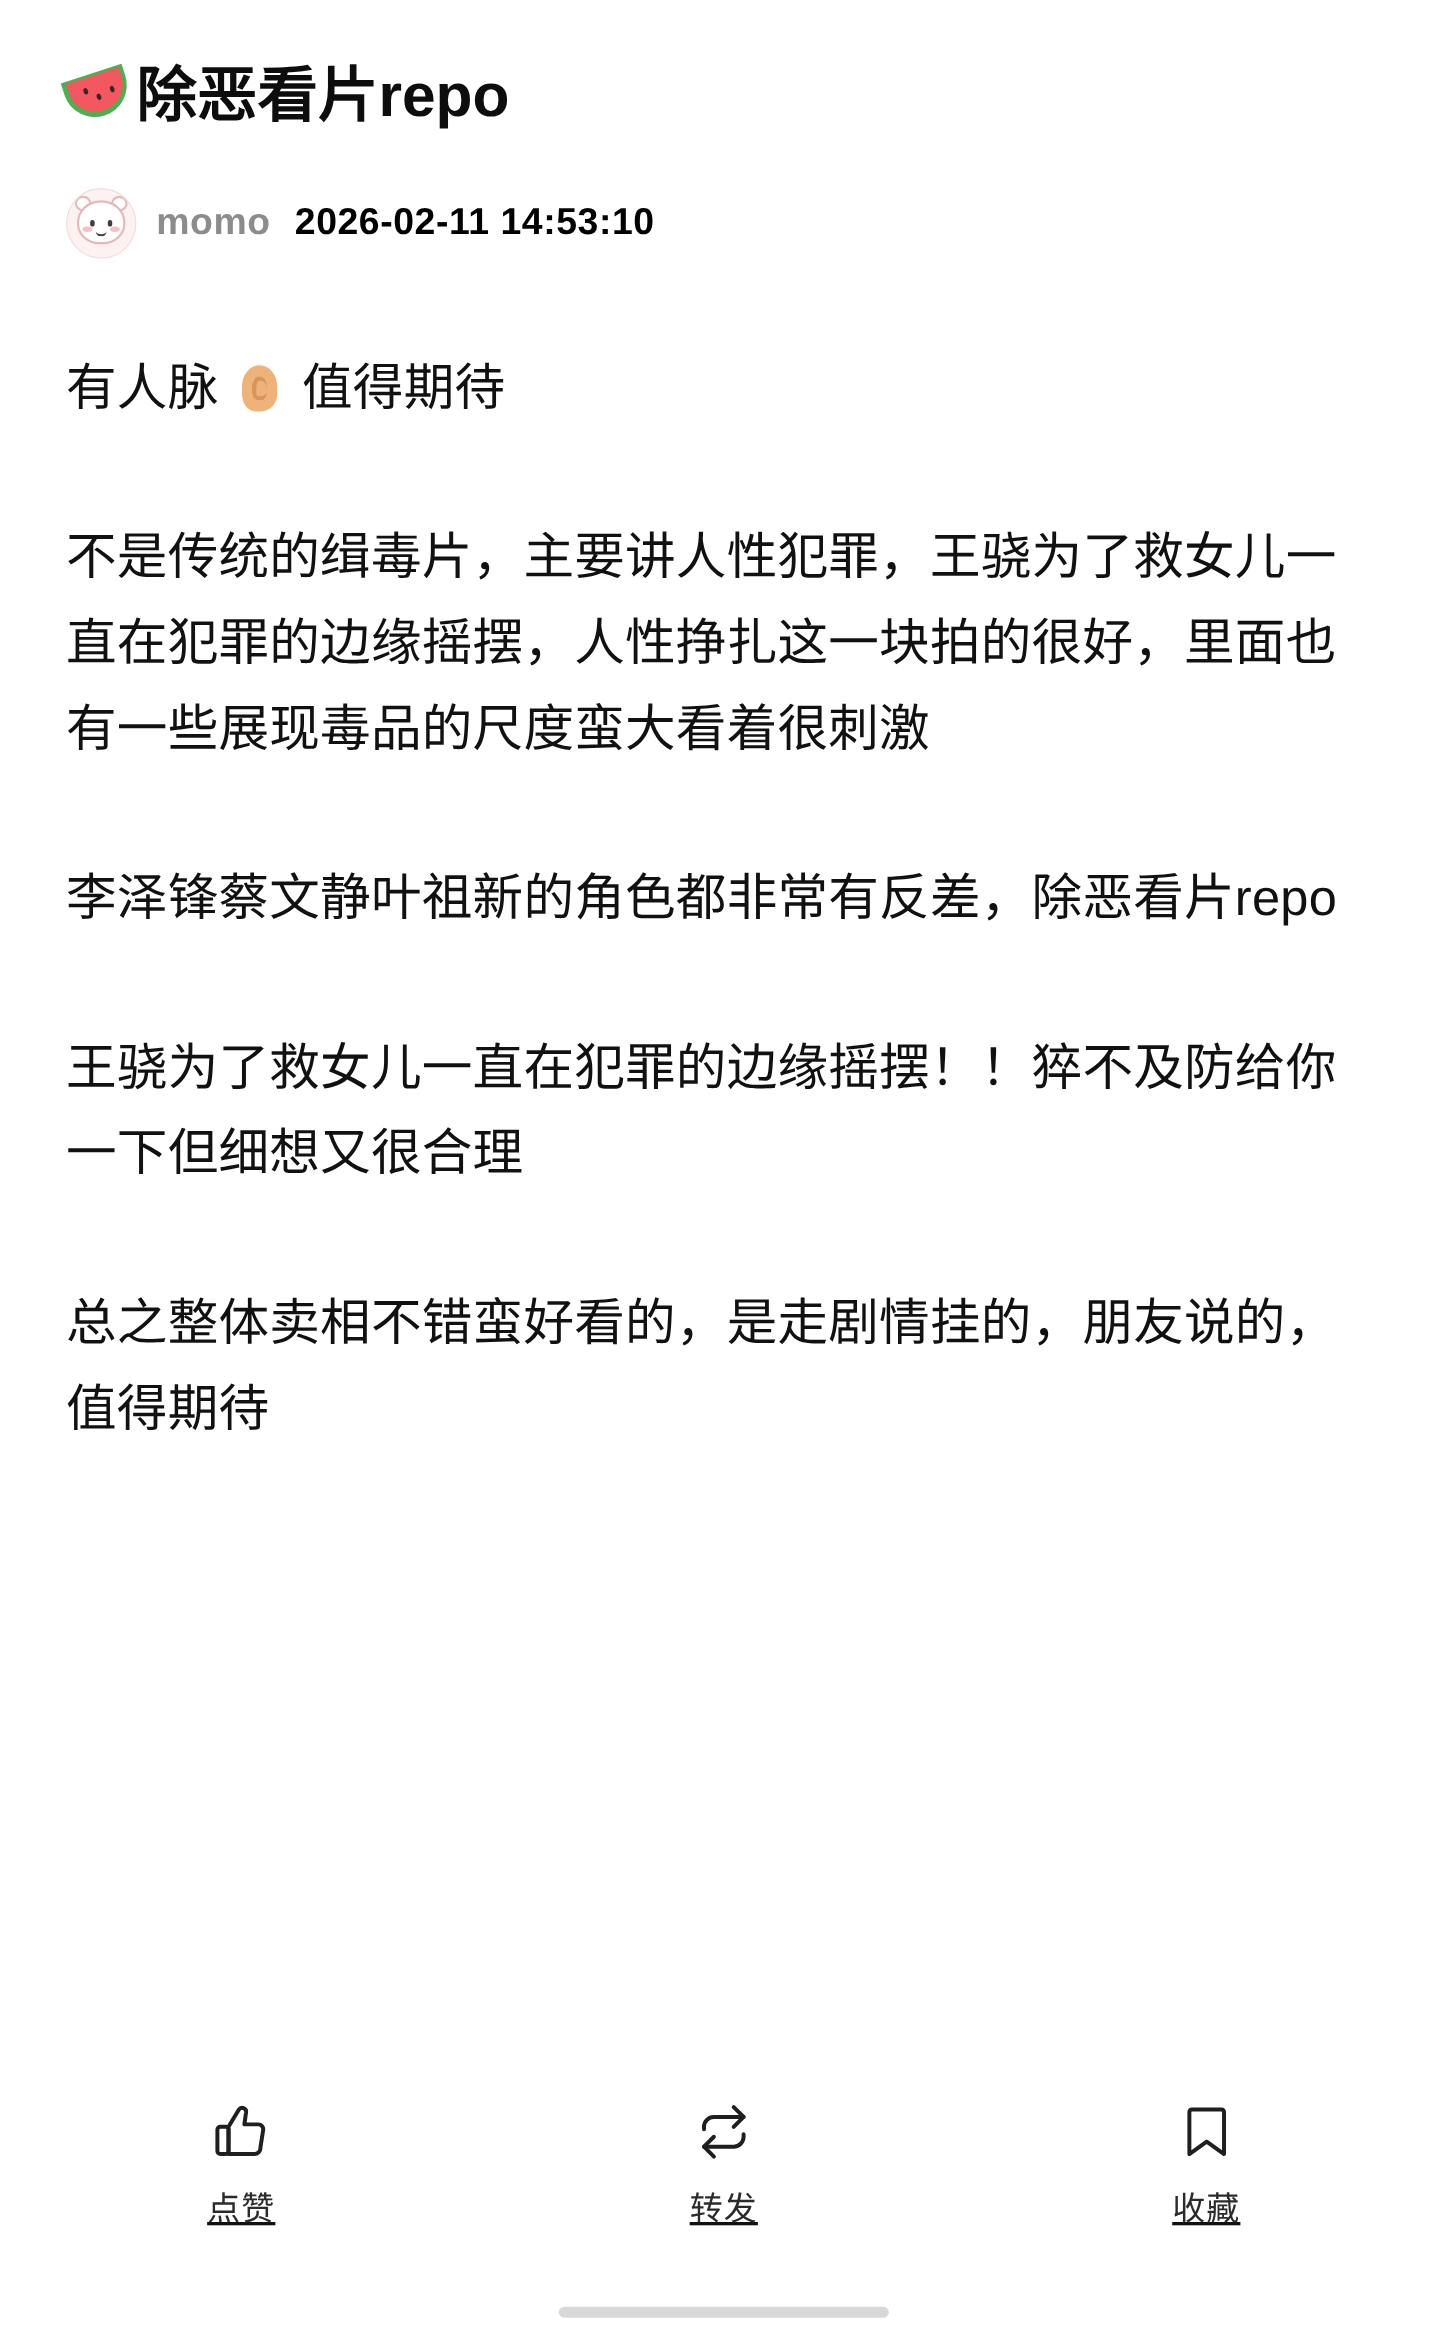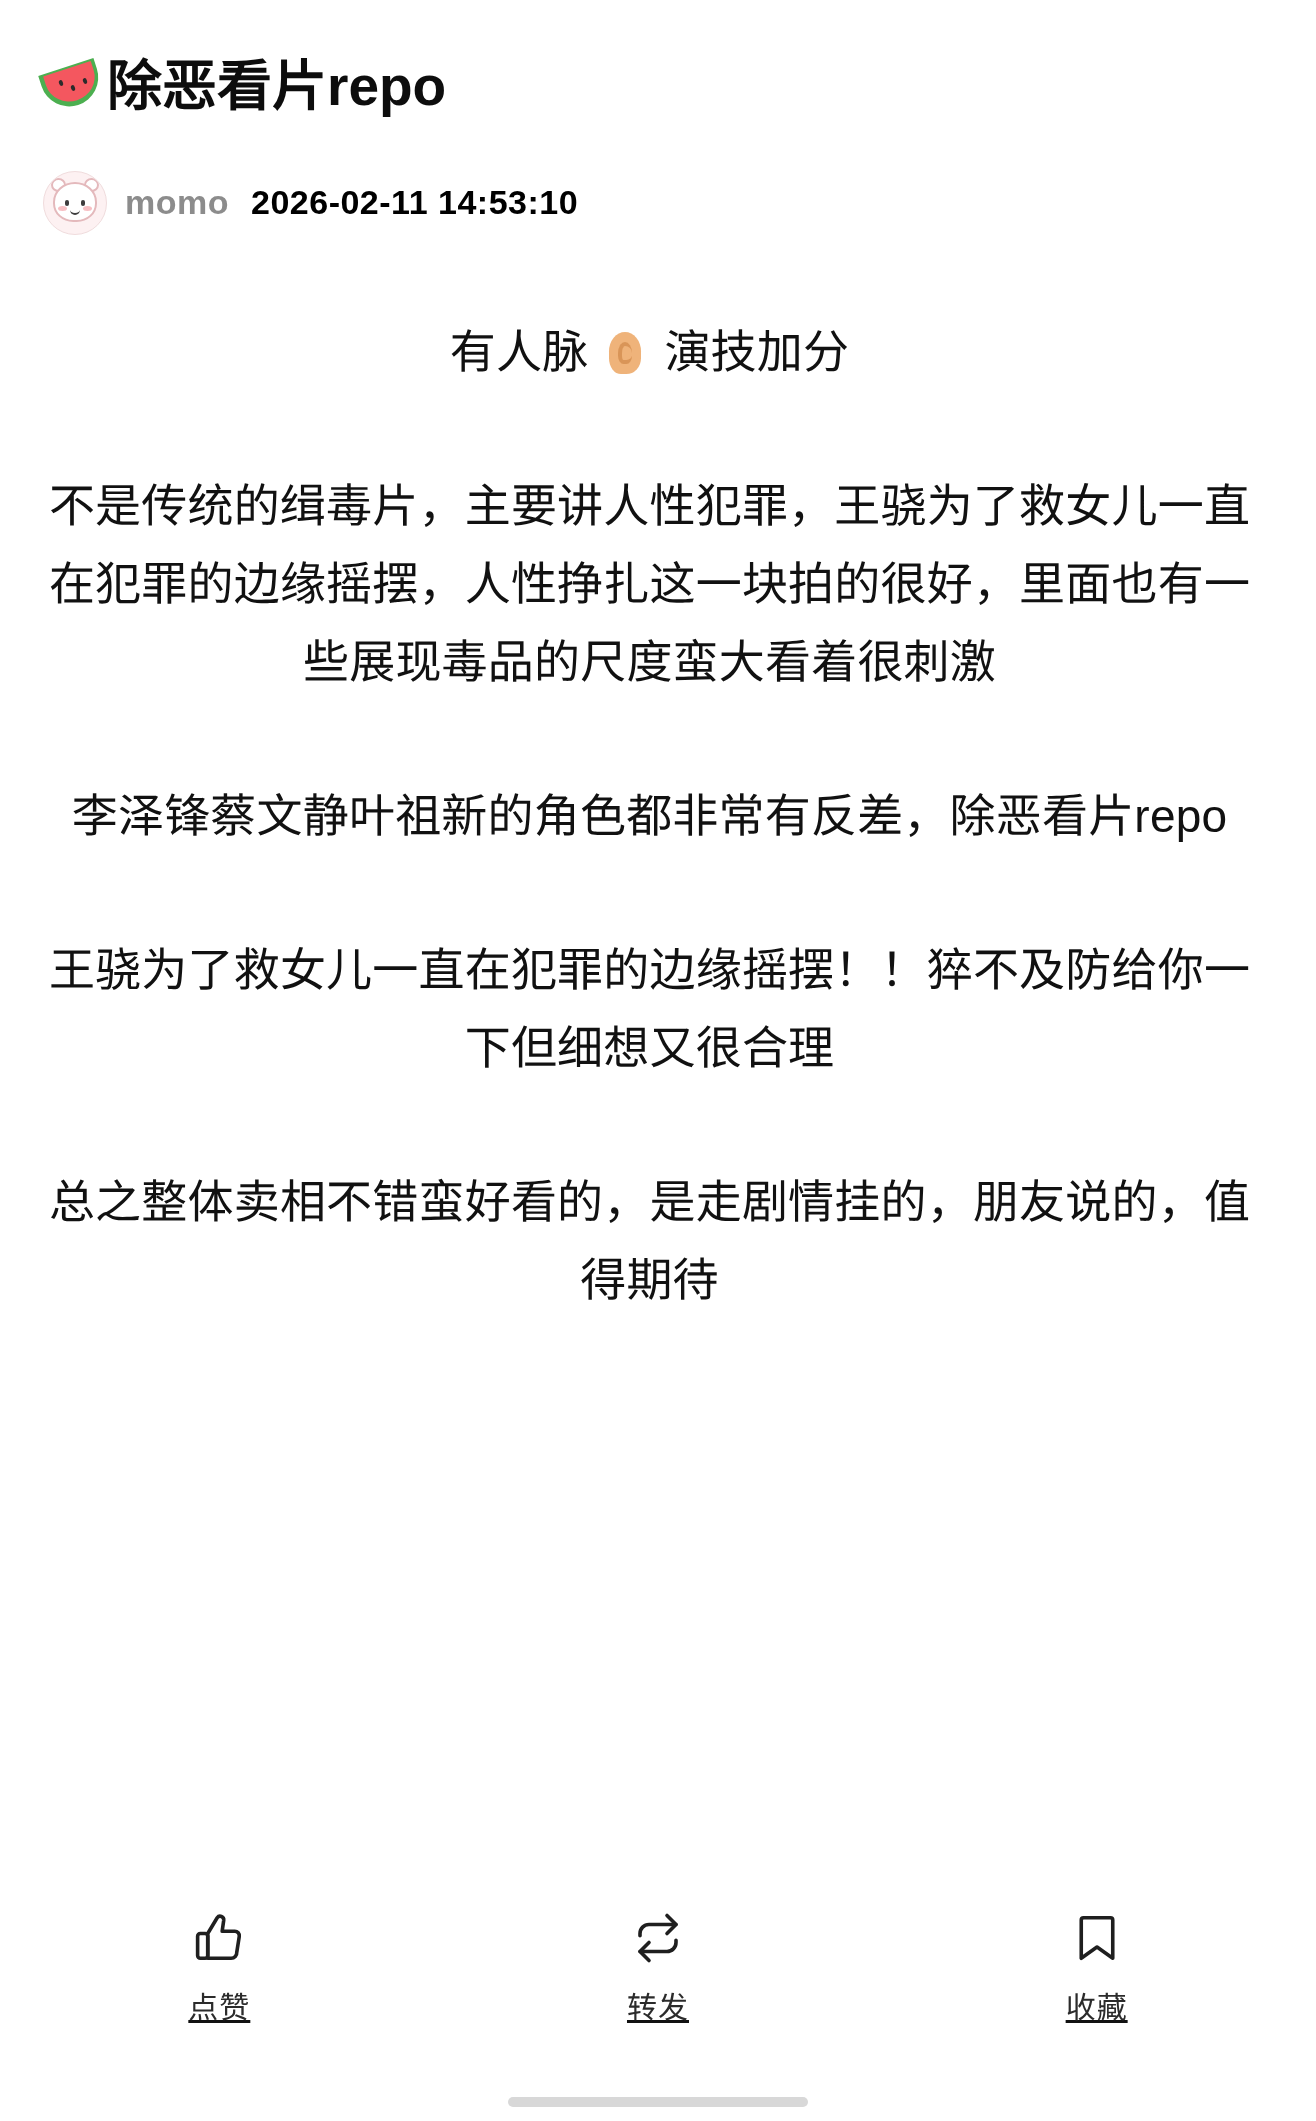--- a/index.html
+++ b/index.html
@@ -16,22 +16,21 @@
     overflow: hidden;
   }
   .page {
     position: relative;
     width: 1316px;
     height: 2121px;
     box-sizing: border-box;
     background: #ffffff;
   }
   .content {
-    padding: 52px 60px 0 43px;
-    text-align: center;
+    padding: 52px 60px 0 60px;
   }
   
   .post-title {
     display: flex;
     align-items: center;
     font-size: 55px;
     font-weight: bold;
     line-height: 1.25;
     letter-spacing: 0px;
     color: #0d0d0d;
@@ -271,21 +270,21 @@
     </div>
 
     <div class="body-text">
 
       <p class="para">
         <span>有人脉</span>
         <span class="ear-emoji">
           <span class="outer"></span>
           <span class="inner"></span>
         </span>
-        <span>演技加分</span>
+        <span>值得期待</span>
       </p>
 
       <p class="para">不是传统的缉毒片，主要讲人性犯罪，王骁为了救女儿一直在犯罪的边缘摇摆，人性挣扎这一块拍的很好，里面也有一些展现毒品的尺度蛮大看着很刺激</p>
       <p class="para">李泽锋蔡文静叶祖新的角色都非常有反差，除恶看片repo</p>
       <p class="para">王骁为了救女儿一直在犯罪的边缘摇摆！！猝不及防给你一下但细想又很合理</p>
       <p class="para">总之整体卖相不错蛮好看的，是走剧情挂的，朋友说的，值得期待</p>
 
     </div>
   </div>
 

